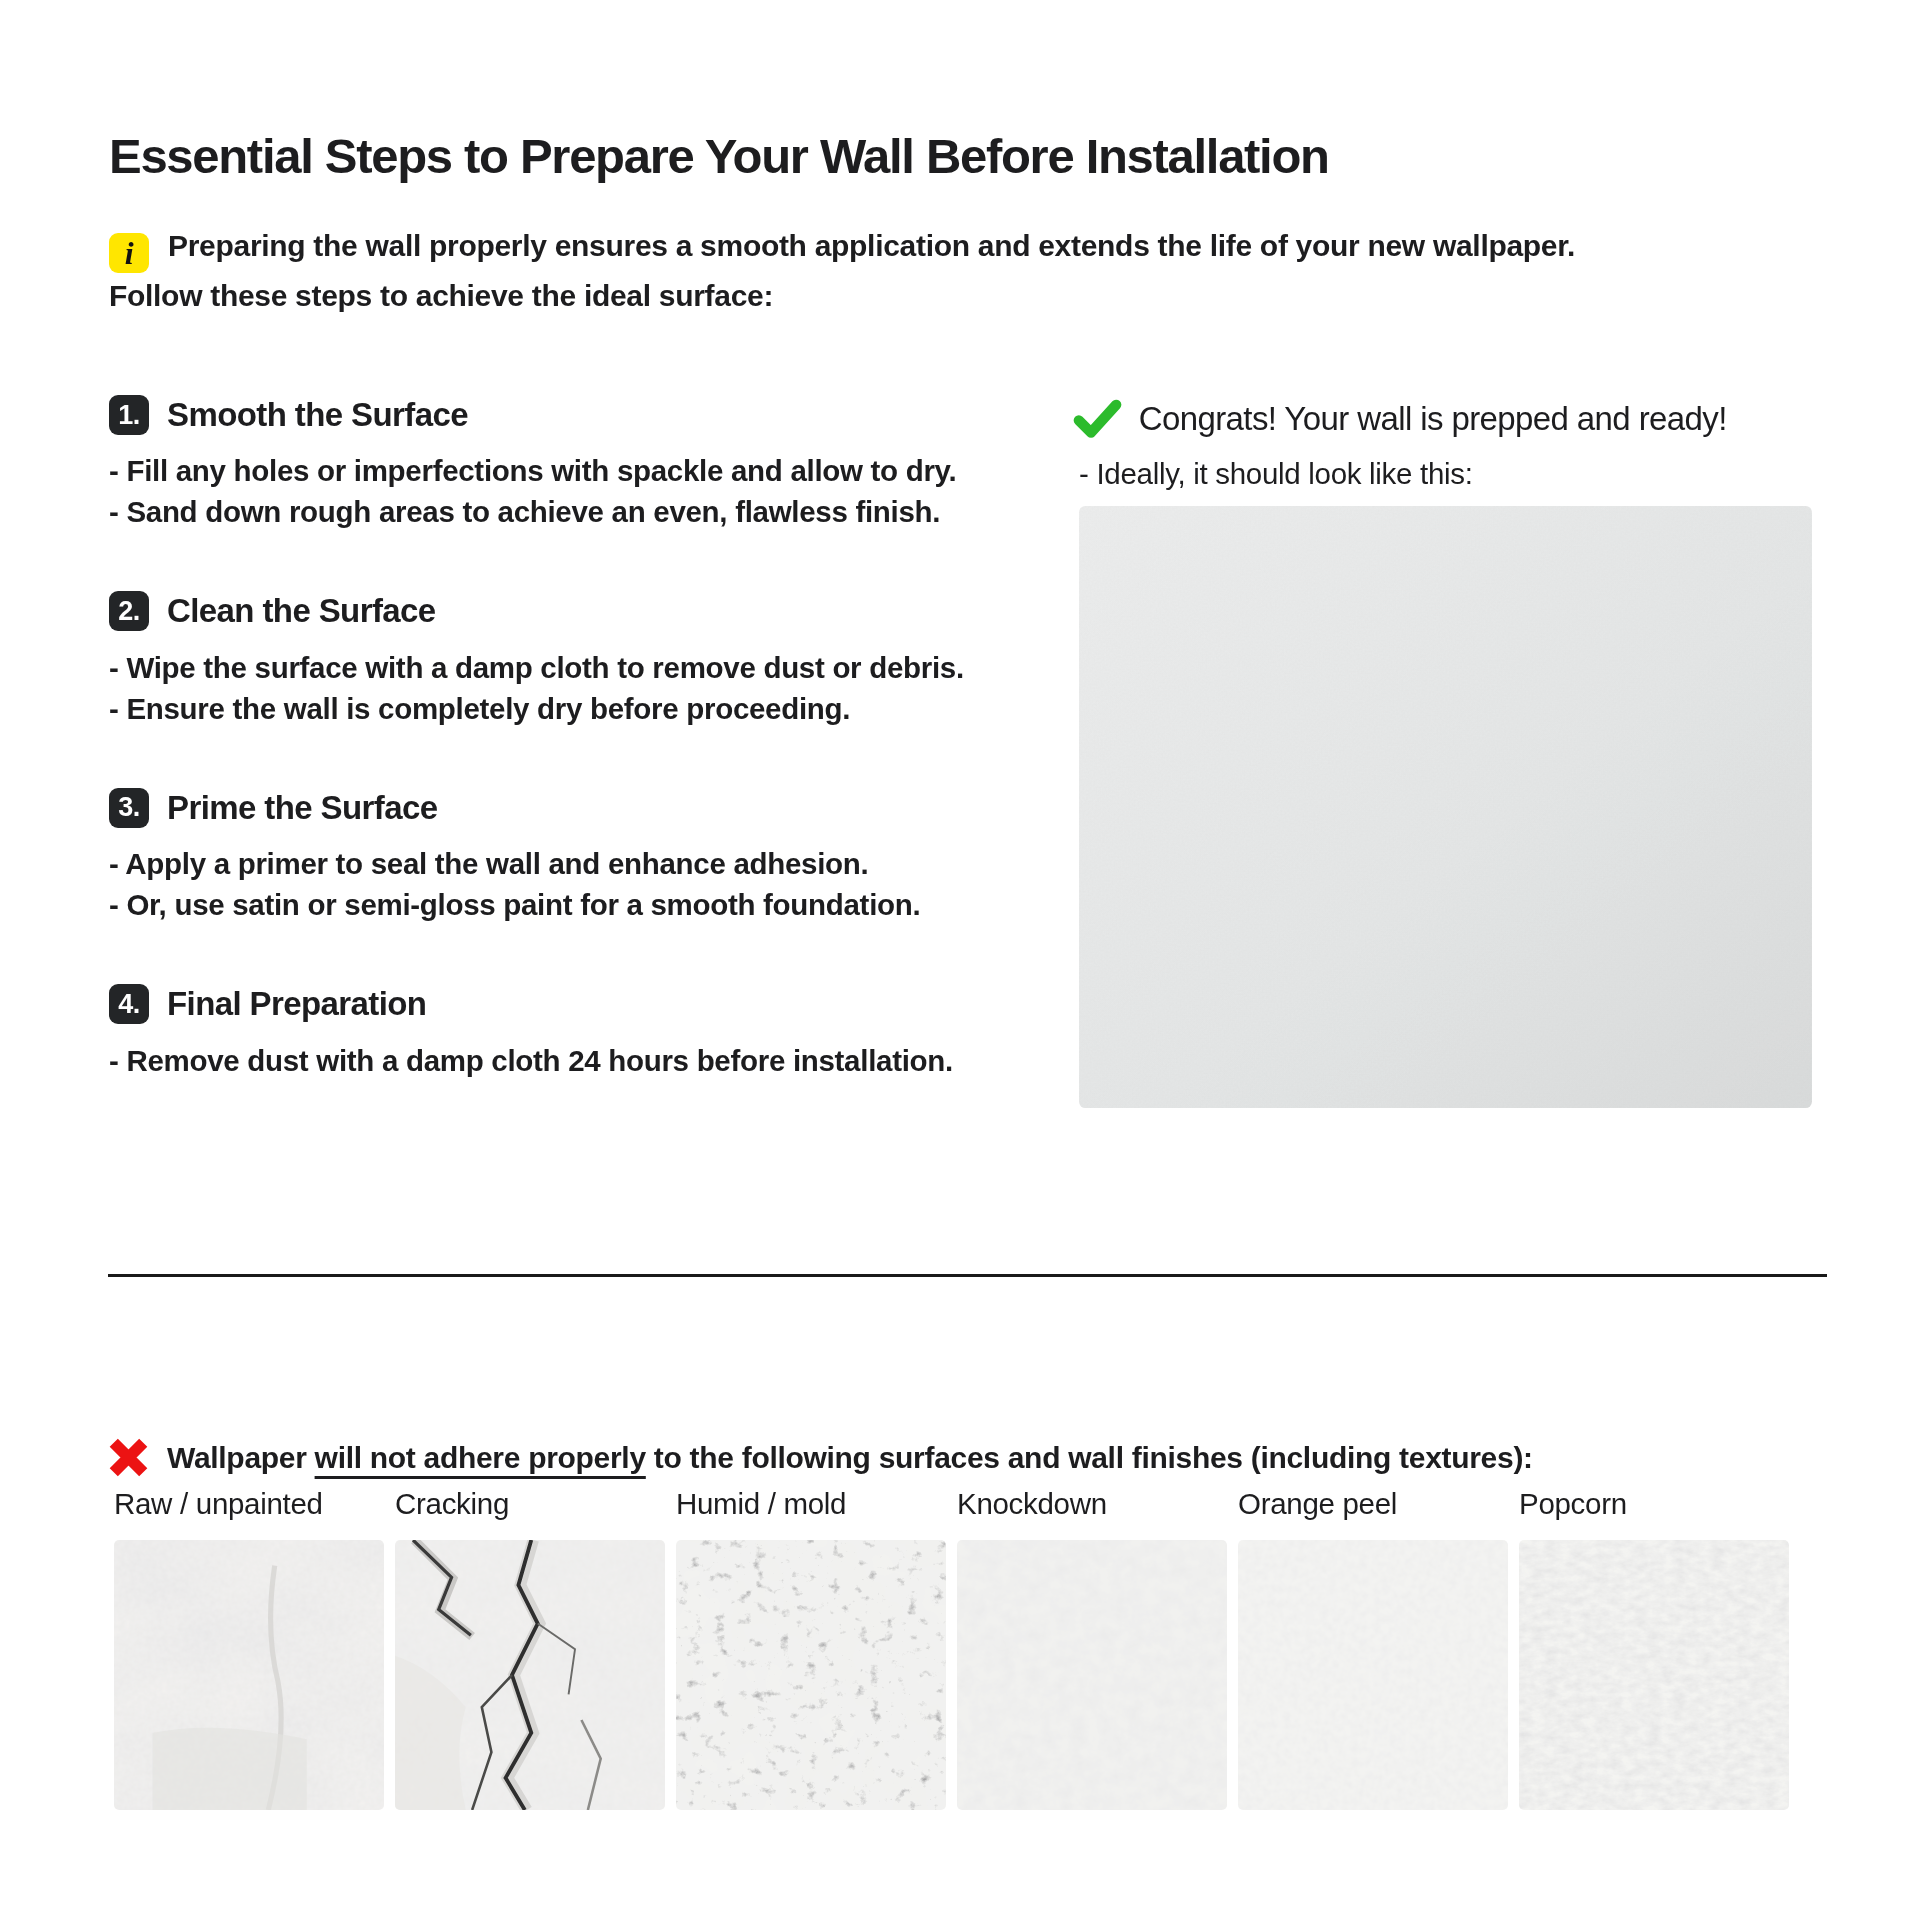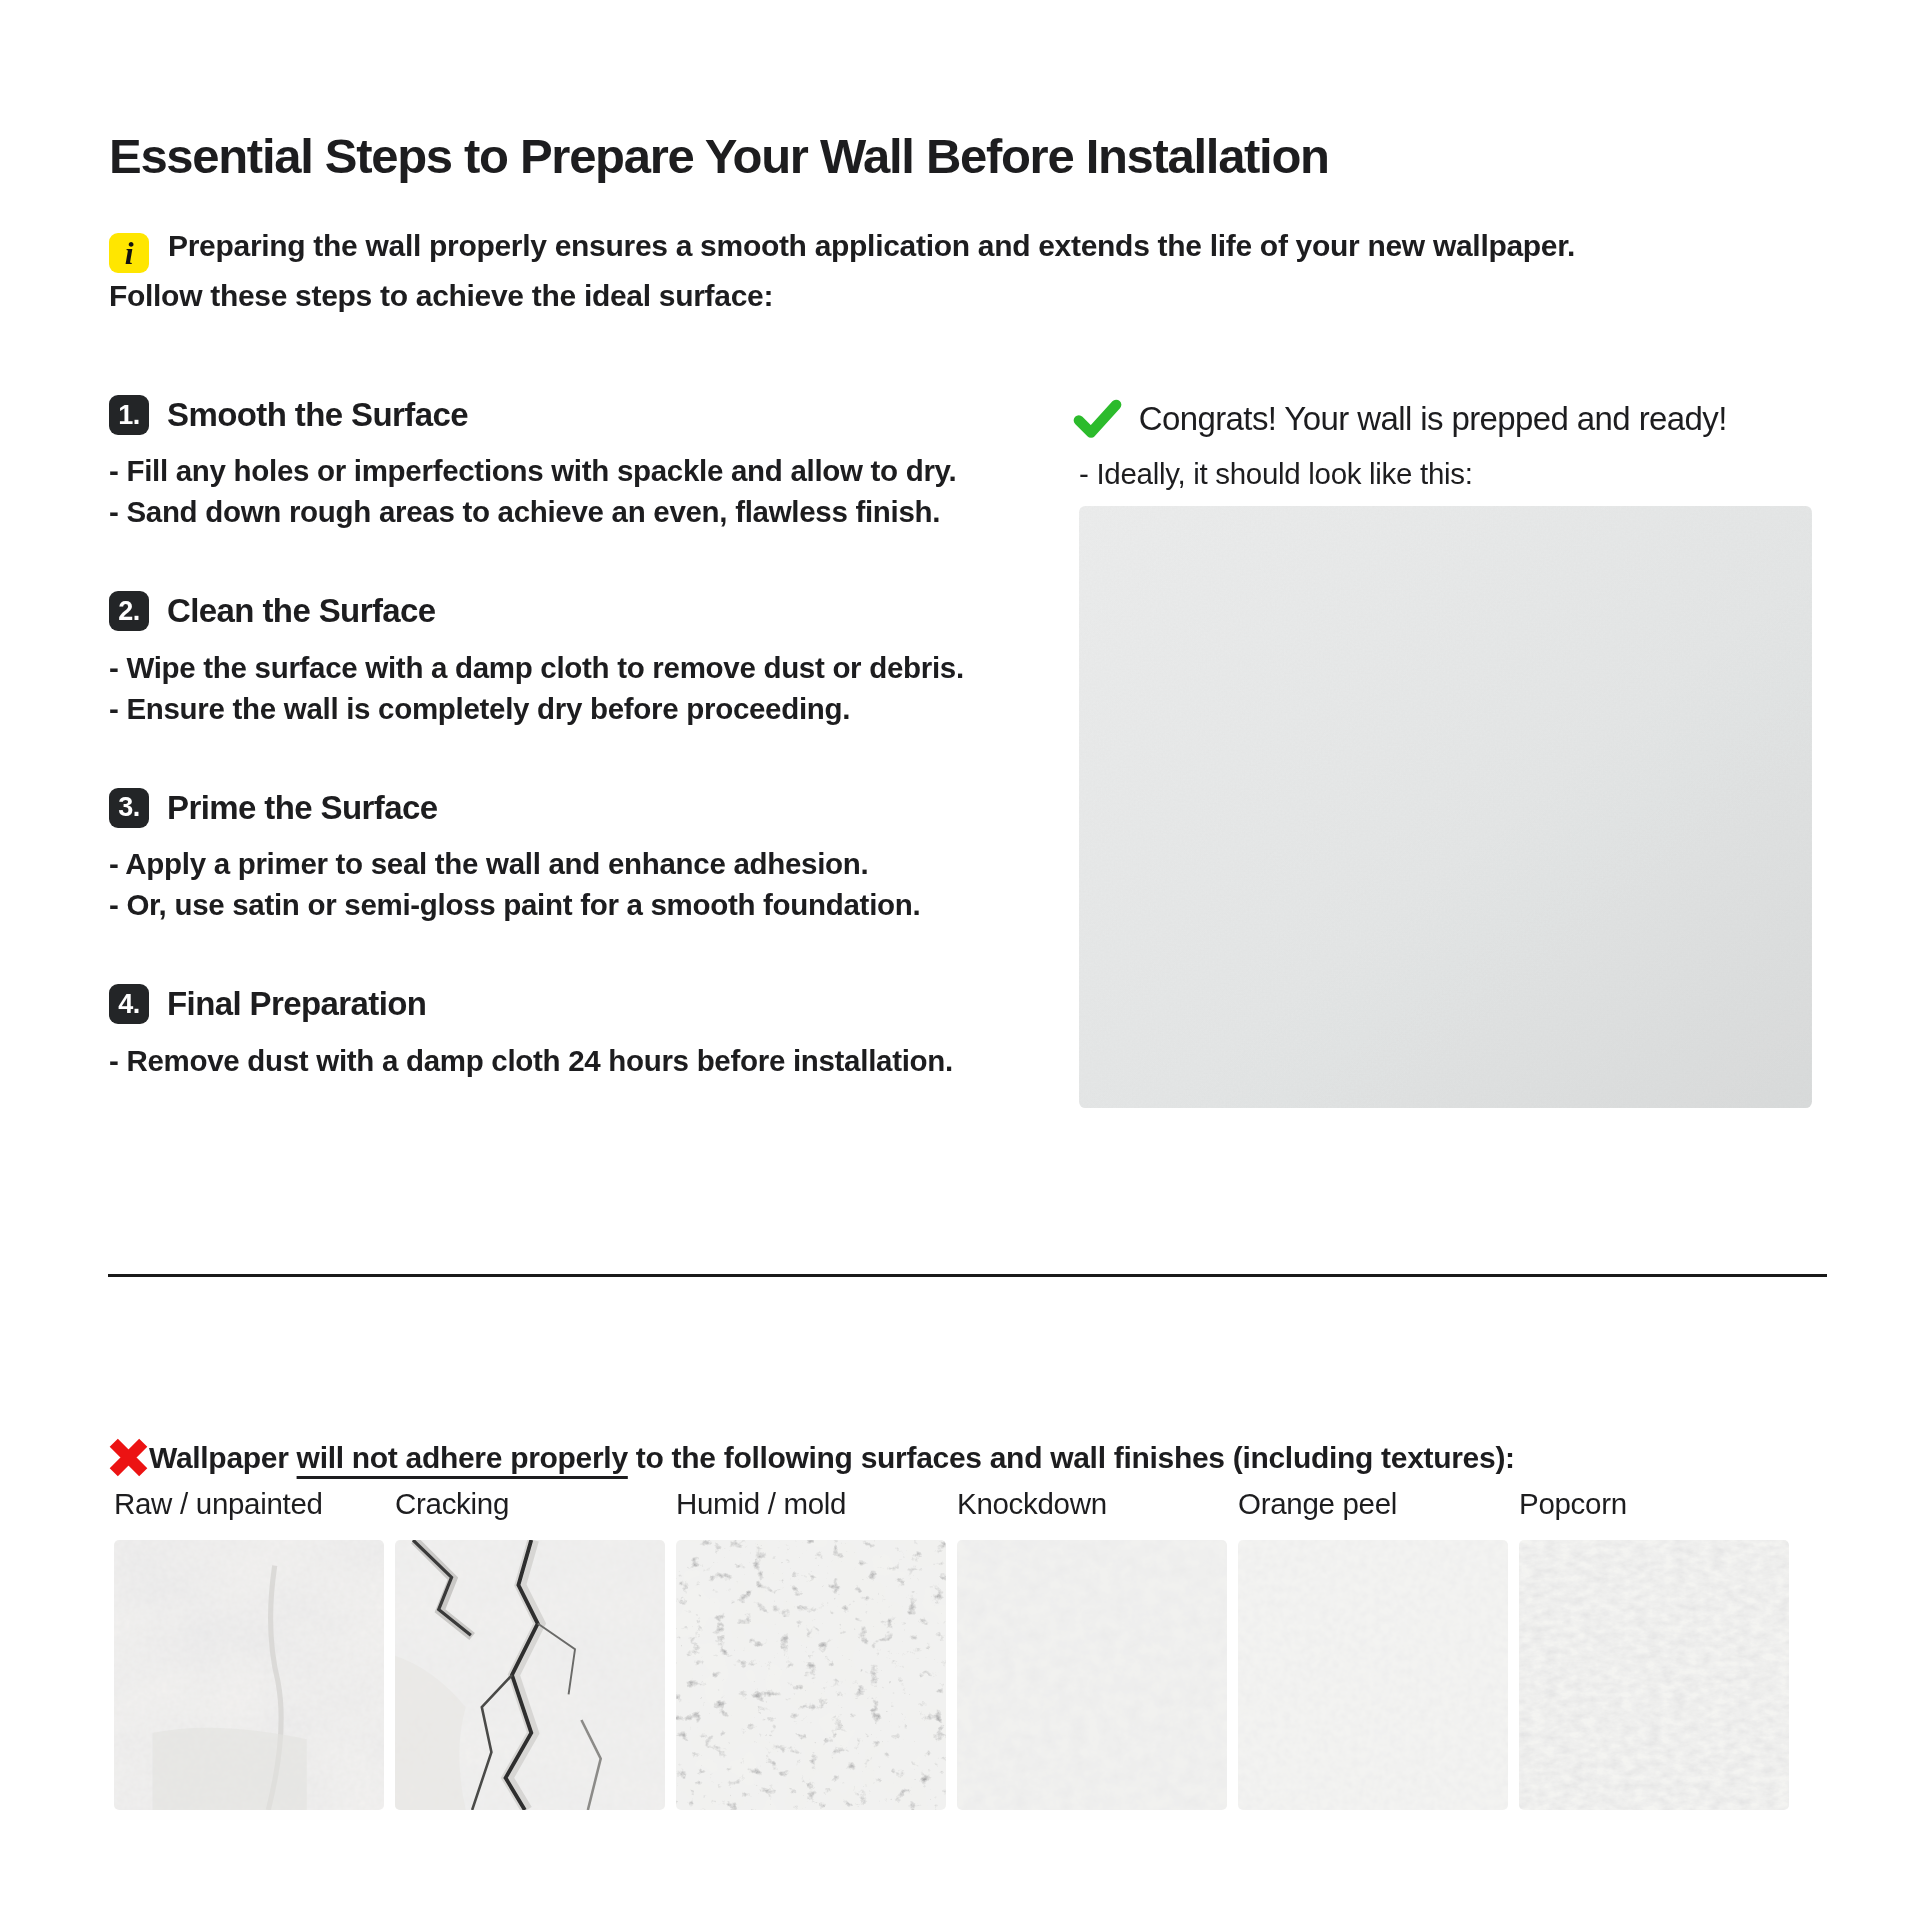--- a/index.html
+++ b/index.html
@@ -37,21 +37,21 @@
   }
   .check-icon{flex:0 0 auto;display:flex;}
   .congrats-title{font-size:33px;font-weight:400;letter-spacing:-0.6px;white-space:nowrap;text-align:right;}
   .ideal-subtitle{position:absolute;left:1079px;top:457px;font-size:29.5px;letter-spacing:-0.3px;}
   .wall-image{
     position:absolute;left:1079px;top:506px;width:733px;height:602px;
     border-radius:6.4px;overflow:hidden;
   }
   .divider{position:absolute;left:108px;top:1274px;width:1719px;height:3.2px;background:#191919;}
   .warning-head{
-    position:absolute;left:108px;top:1437px;display:flex;align-items:center;
+    position:absolute;left:108px;top:1437px;display:flex;align-items:center;gap:18px;
     font-size:30px;font-weight:700;letter-spacing:-0.3px;white-space:nowrap;
   }
   .x-icon{flex:0 0 auto;display:flex;}
   .warn-underline{
     text-decoration:underline;text-decoration-thickness:3.2px;text-underline-offset:7.7px;
   }
   .textures{position:absolute;left:114px;top:1487px;display:flex;gap:21px;}
   .texture{width:260px;}
   .tex-label{font-size:29.5px;letter-spacing:-0.3px;margin-bottom:19px;}
   .tex-swatch{width:270px;height:270px;border-radius:5.1px;overflow:hidden;display:block;}

